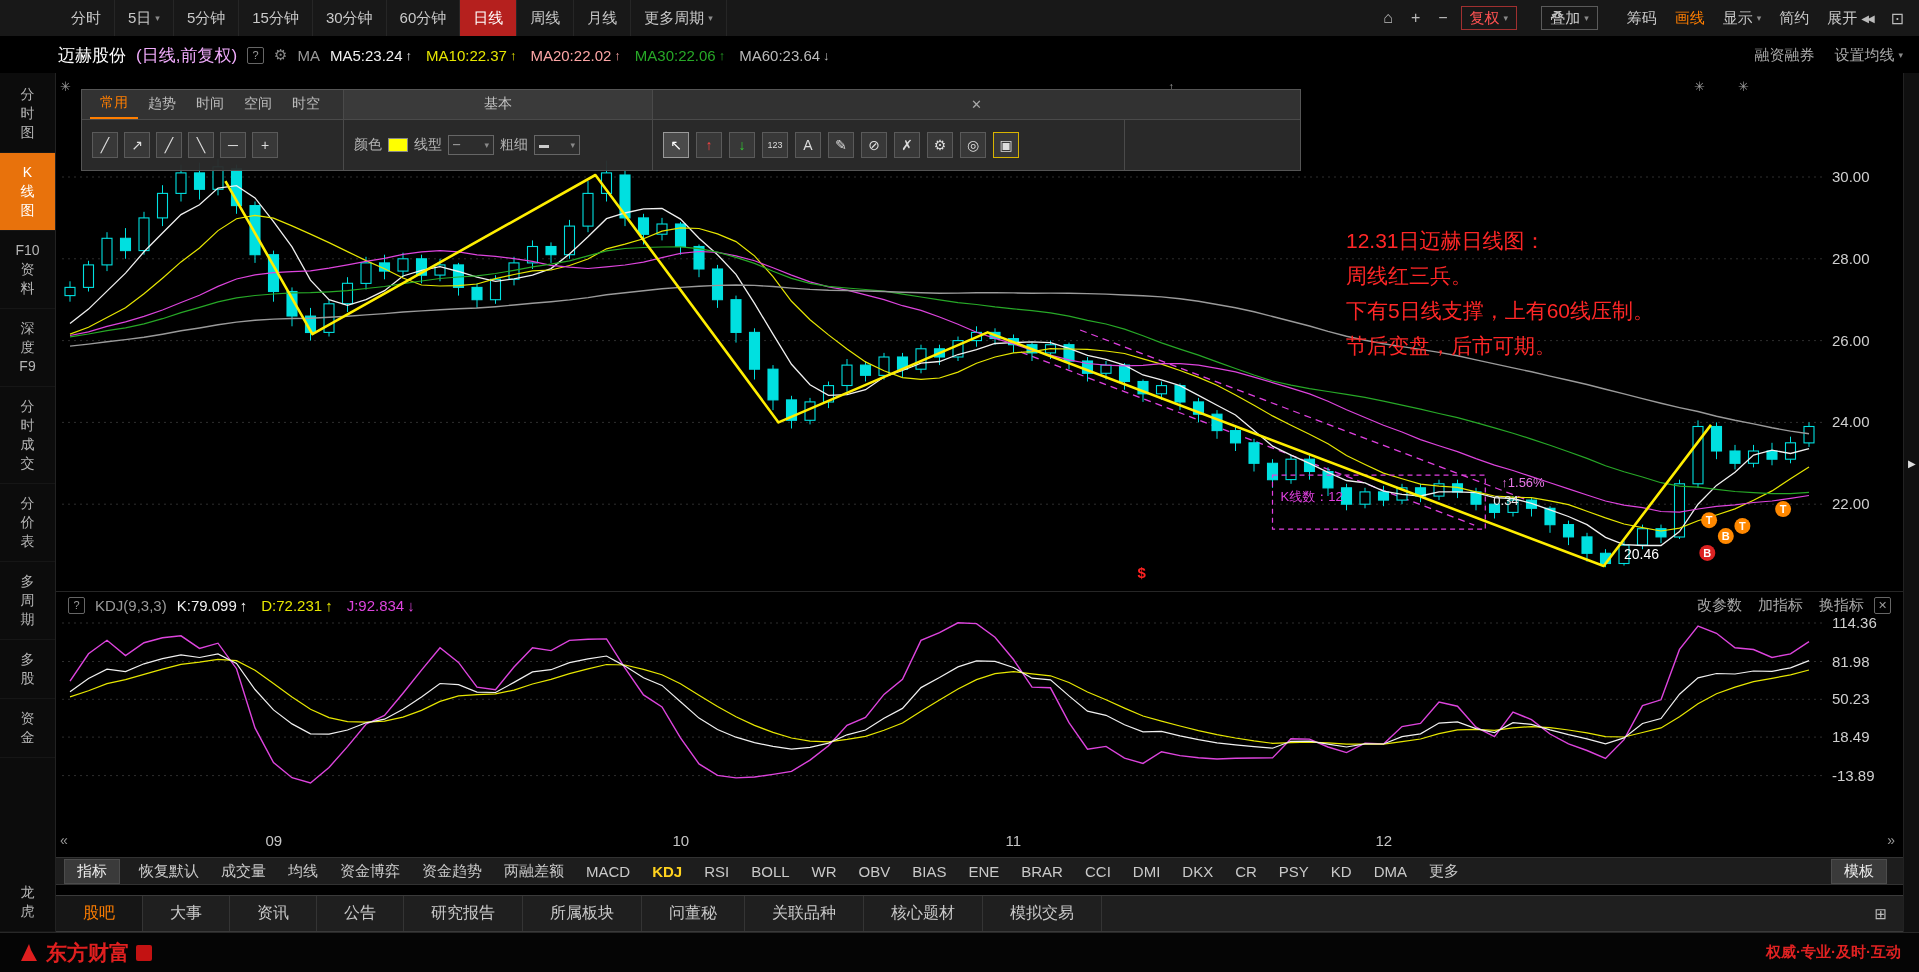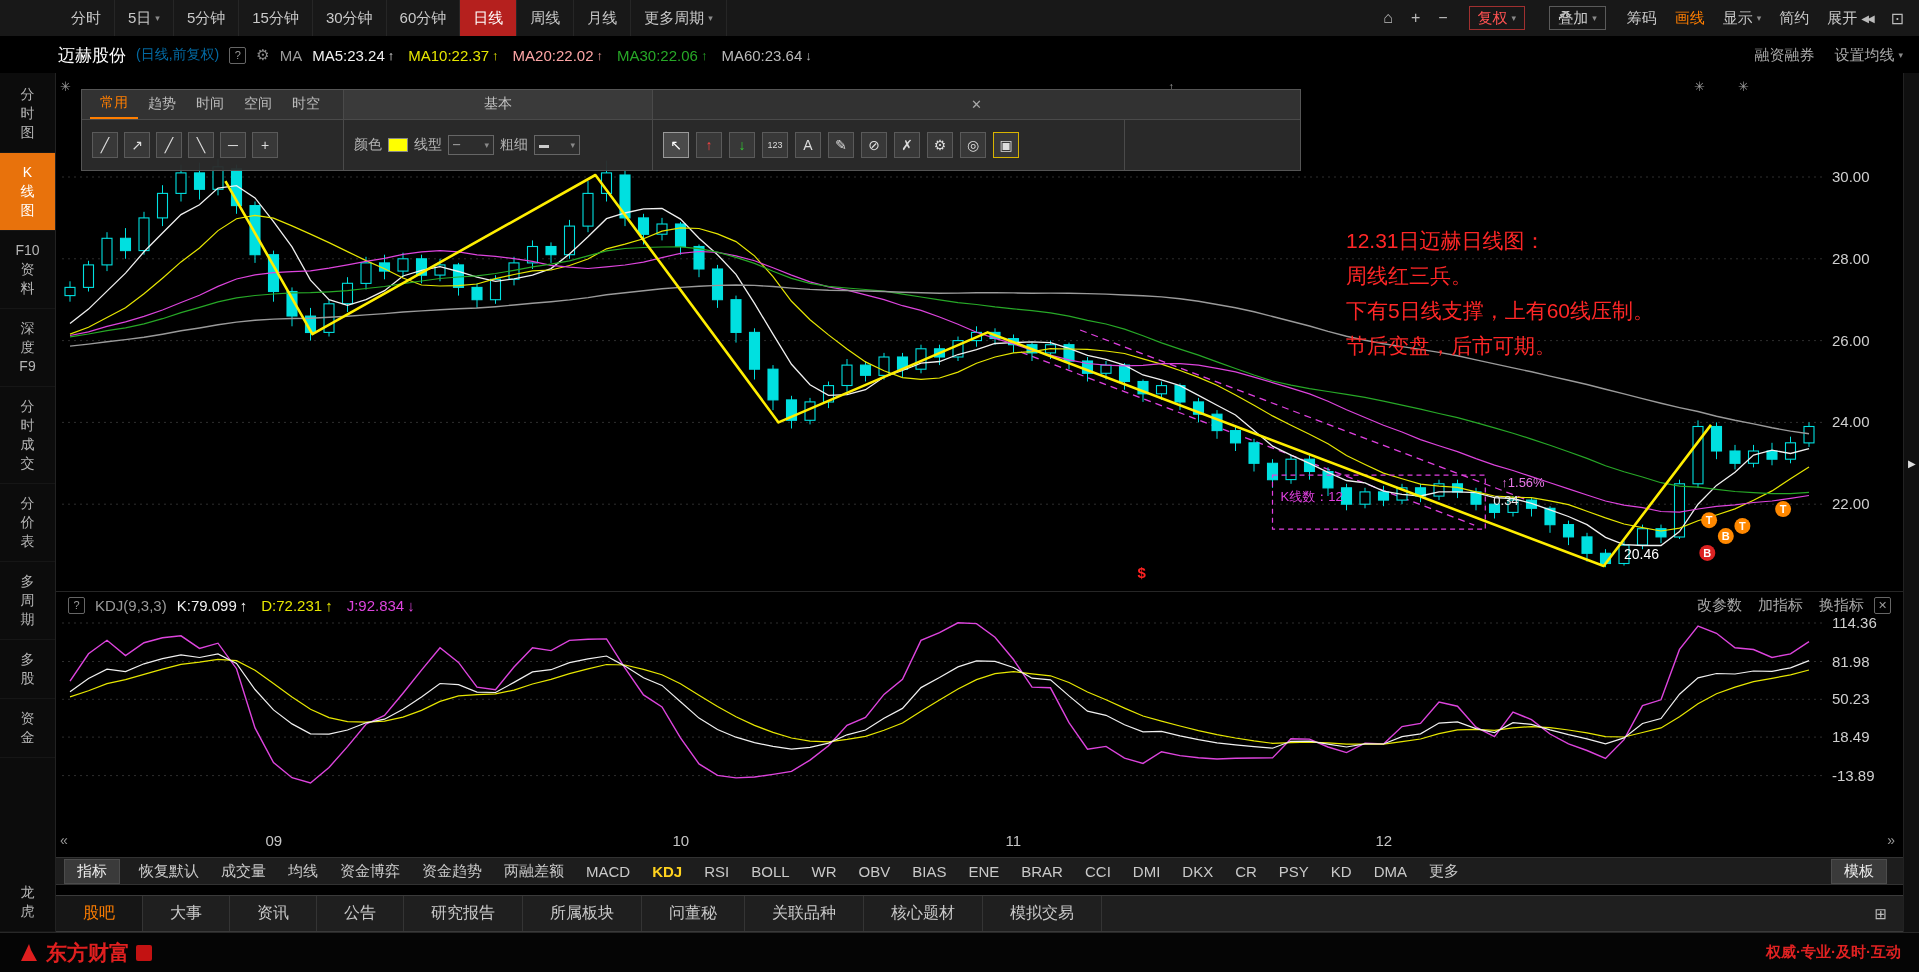--- a/index.html
+++ b/index.html
@@ -9,30 +9,30 @@
 svg{display:block;font-family:inherit}
 
 
 .toolbar{position:absolute;left:0;top:0;width:100%;height:37px;background:#181818;border-bottom:1px solid #000;display:flex;align-items:stretch;padding-left:58px}
 .tgroup{display:flex;align-items:stretch}
 .toolbar-right{margin-left:auto;display:flex;align-items:stretch;padding-right:6px}
 .tbtn{display:flex;align-items:center;padding:0 13px;font-size:15px;color:#c9c9c9;border-right:1px solid #262626;cursor:pointer;white-space:nowrap}
 .toolbar-right .tbtn{border-right:none;padding:0 9px}
 .tbtn.active-red{background:#b5201e;color:#fff}
 .tbtn.orange{color:#ff7e00}
-.tbtn.boxed{border:1px solid #5a5a5a;margin:6px 12px;padding:0 8px}
-.tbtn.boxed-red{border:1px solid #a03030;color:#ff5252;margin:6px 12px;padding:0 8px}
+.tbtn.boxed{border:1px solid #5a5a5a;margin:6px 20px;padding:0 8px}
+.tbtn.boxed-red{border:1px solid #a03030;color:#ff5252;margin:6px 4px;padding:0 8px}
 .tbtn.icon{font-size:16px;color:#bbb}
 .caret{font-size:9px;margin-left:4px;color:#8a8a8a}
 .suffix{font-size:10px;margin-left:4px;color:#bbb;letter-spacing:-2px}
 
 
 .stock-header{position:absolute;top:37px;left:0;width:100%;height:36px;background:#000;display:flex;align-items:center;padding:0 16px 0 58px;gap:10px;font-size:15px}
 .stock-name{color:#fff;font-size:17px;font-weight:normal}
-.stock-sub{color:#0369a1;font-size:14px}
+.stock-sub{color:#f0abfc;font-size:17px}
 .mini-box{border:1px solid #666;color:#999;font-size:11px;width:17px;height:17px;display:flex;align-items:center;justify-content:center;border-radius:2px;flex:none;cursor:pointer}
 .gear{color:#8a8a8a;font-size:15px;cursor:pointer}
 .ma-prefix{color:#9a9a9a}
 .ma-wrap{display:flex;gap:14px}
 .ma-item{display:flex;align-items:center;gap:3px;font-size:15px}
 .ma-item .arrow{font-size:13px}
 .header-right{margin-left:auto;display:flex;gap:20px;color:#a8a8a8}
 .hlink{cursor:pointer;display:flex;align-items:center}
 
 

